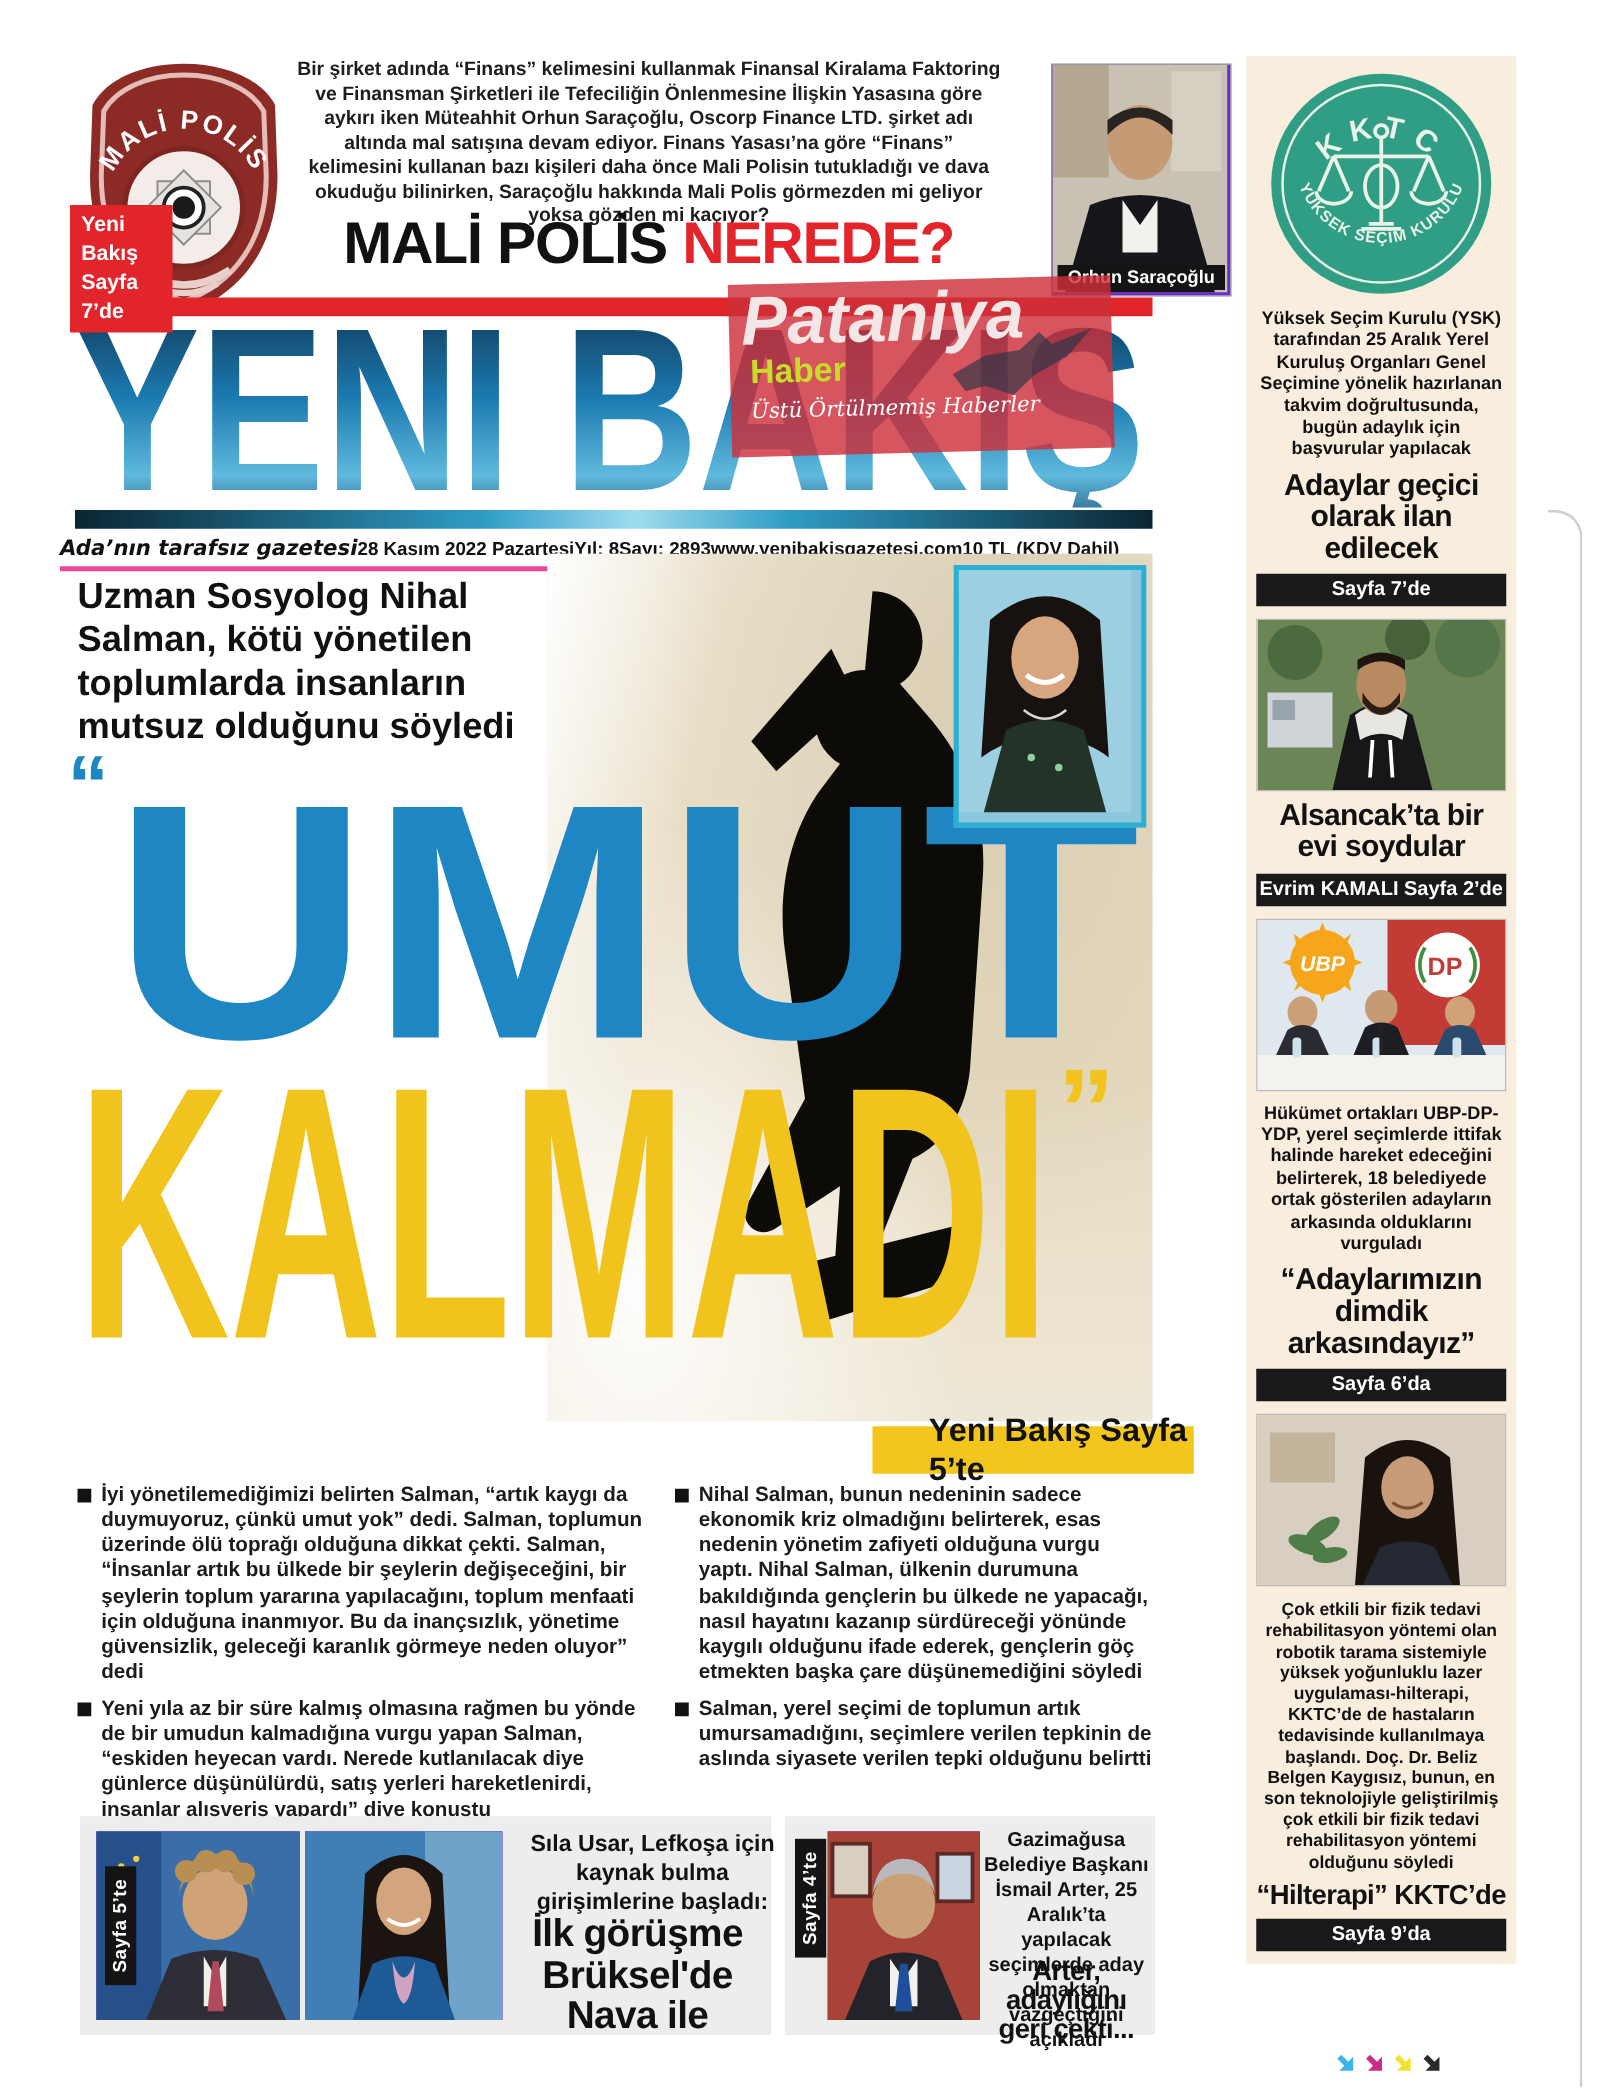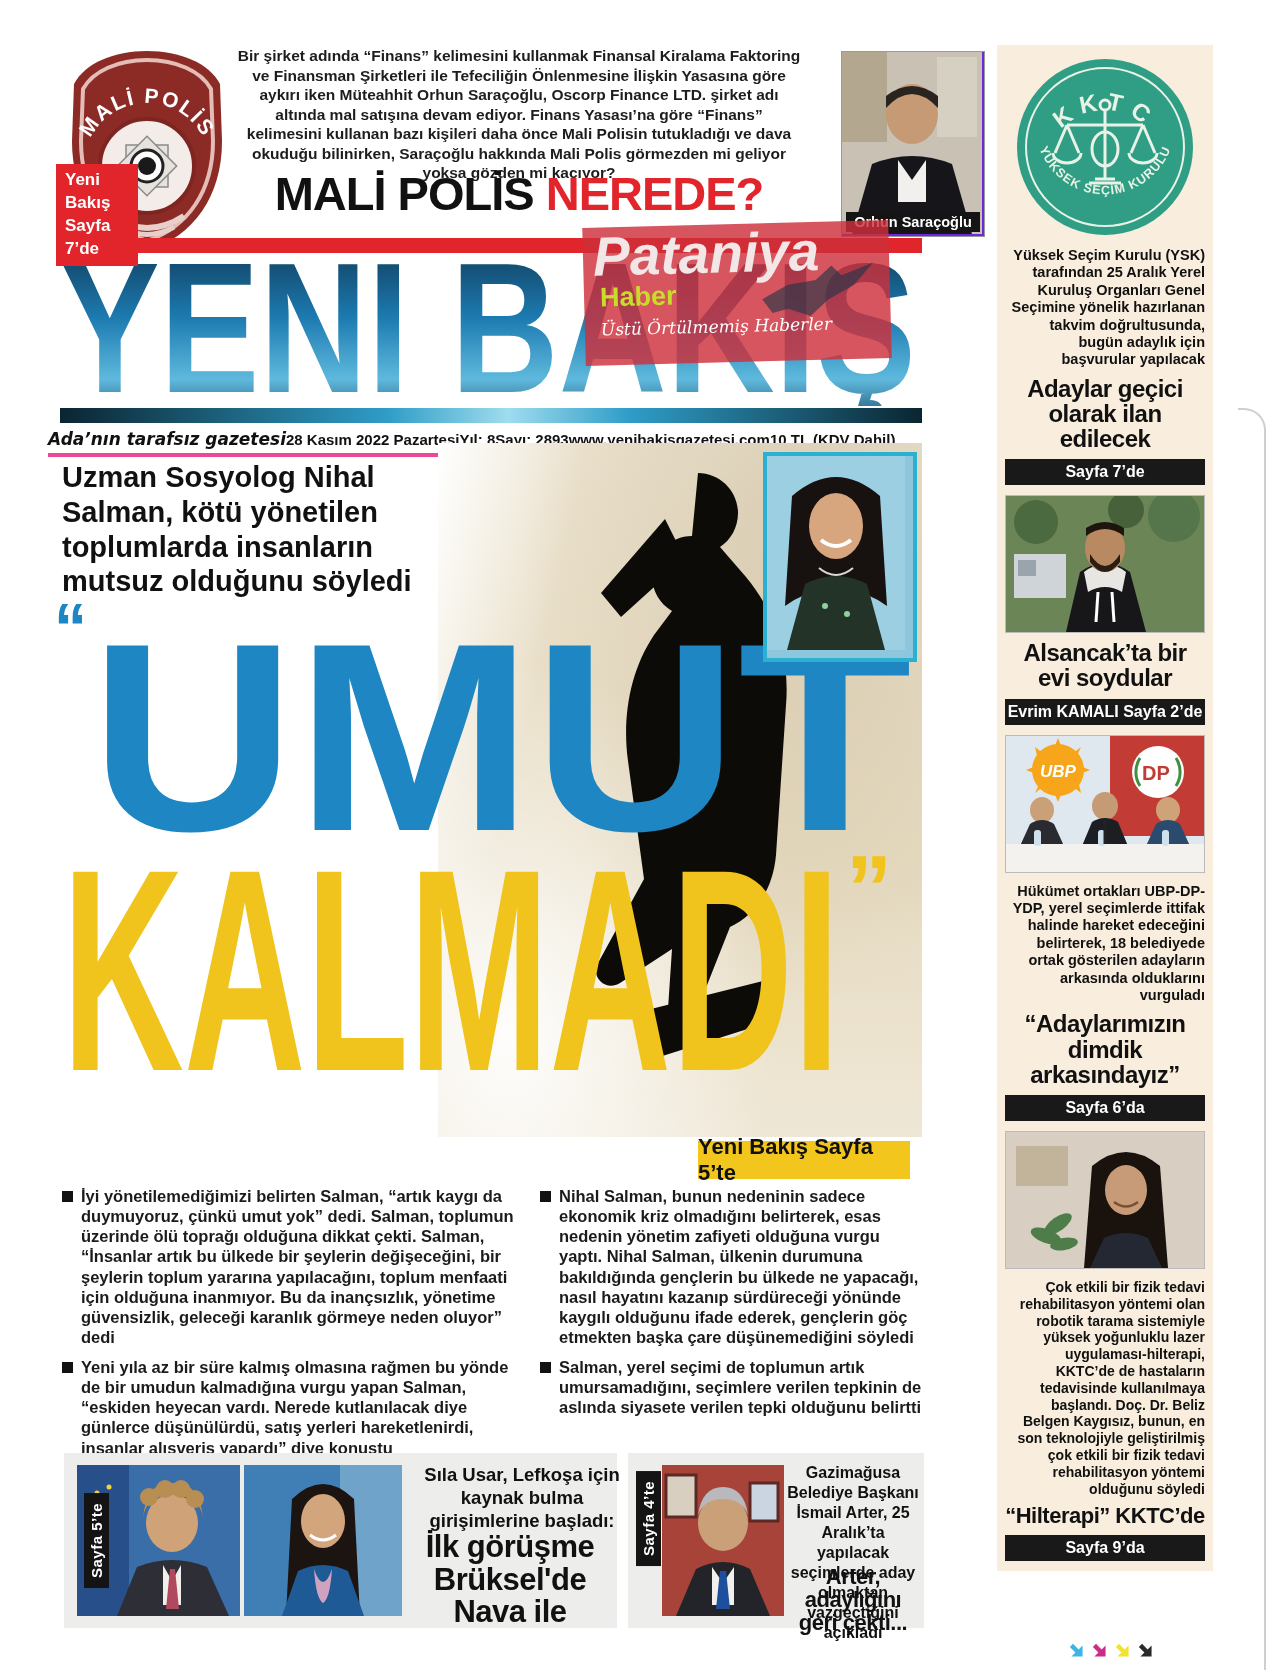--- a/index.html
+++ b/index.html
@@ -49,21 +49,21 @@
         linear-gradient(102deg,#ffffff 0%, rgba(255,255,255,0) 24%),
         linear-gradient(180deg,#ece3cf,#e6dbc1 60%,#efe7d6);}
   .silhouette{position:absolute;left:55px;top:8px;}
   .inset-photo{left:763px;top:452px;width:146px;height:202px;border:4px solid #2cb0d2;
                z-index:6;background:#8ec6dd;overflow:hidden;}
   .q-open{left:54px;top:594px;font-size:66px;font-weight:800;color:#1d86c3;z-index:4;line-height:1;}
   .umut-svg{left:60px;top:630px;width:862px;height:210px;z-index:4;}
   .kalmadi-svg{left:60px;top:850px;width:862px;height:232px;z-index:4;}
   .q-close{left:846px;top:842px;font-size:92px;font-weight:800;color:#f0c41d;z-index:5;line-height:1;}
   .badge-5{left:698px;top:1141px;width:212px;height:38px;background:#f3c61e;z-index:6;
-           display:flex;align-items:center;justify-content:center;font-size:22px;font-weight:800;}
+           display:flex;align-items:center;justify-content:center;font-size:26px;font-weight:800;padding-left:45px;}
 
   .col{z-index:6;}
   .col1{left:62px;top:1186px;width:462px;}
   .col2{left:540px;top:1186px;width:384px;}
   .bullet{display:flex;margin-bottom:10px;}
   .sq{flex:0 0 11px;width:11px;height:11px;background:#121212;margin:5px 8px 0 0;}
   .bullet p{margin:0;font-size:16.5px;font-weight:700;line-height:1.22;color:#1b1b1b;}
 
   
   .box{background:#ededec;z-index:6;}
@@ -71,21 +71,21 @@
   .box-mid{left:628px;top:1453px;width:296px;height:175px;}
   .vlabel{position:absolute;background:#141414;color:#fff;font-weight:700;font-size:15px;
           writing-mode:vertical-rl;transform:rotate(180deg);text-align:center;
           padding:10px 4px;letter-spacing:.5px;z-index:3;}
   .bx-intro{font-weight:700;text-align:center;margin:0;}
   .bx-head{font-weight:800;text-align:center;margin:0;line-height:1.05;letter-spacing:-0.5px;}
 
   
   .sidebar{left:997px;top:45px;width:216px;background:#f9eedd;padding:10px 8px;box-sizing:border-box;z-index:2;}
   .sb-logo{display:block;margin:2px auto 0;}
-  .sb-intro{font-size:14.5px;font-weight:700;text-align:right;line-height:1.2;margin:10px 0 0;}
+  .sb-intro{font-size:14.5px;font-weight:700;text-align:center;line-height:1.2;margin:10px 0 0;}
   .sb-intro.small{font-size:14px;}
   .sb-head{font-size:24px;font-weight:800;text-align:center;line-height:1.05;margin:7px 0 0;letter-spacing:-0.5px;}
   .sb-head.small{font-size:22px;}
   .sb-bar{background:#191919;color:#fff;font-size:16px;font-weight:700;text-align:center;
           padding:4px 0;margin:8px 0 0;}
   .sb-photo{position:relative;width:198px;height:136px;margin:10px auto 0;overflow:hidden;border:1px solid #bbb;}
 
   .cmyk{left:1068px;top:1642px;display:flex;gap:5px;z-index:3;}
   .page-edge{left:1238px;top:408px;width:26px;height:1260px;border-top:2px solid #cfcfcf;
              border-right:2px solid #cfcfcf;border-top-right-radius:22px;z-index:0;}

